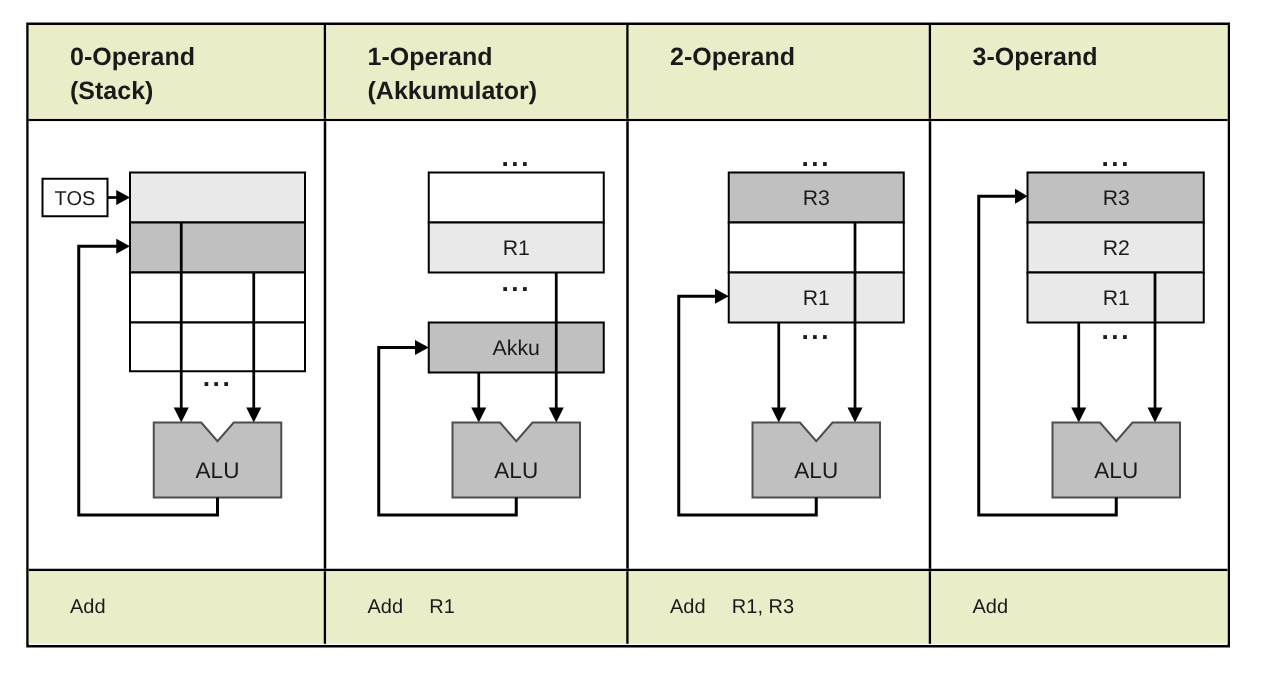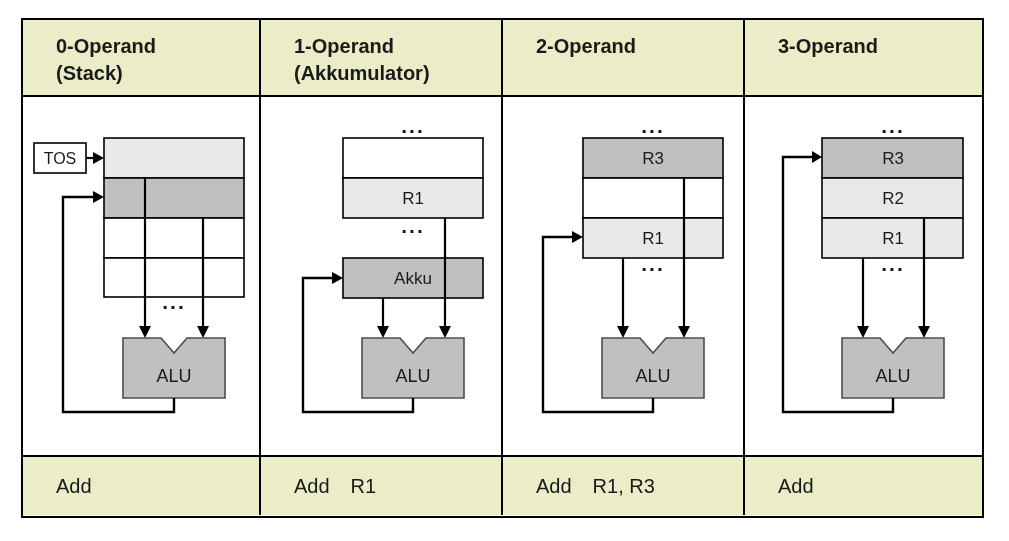--- a/index.html
+++ b/index.html
@@ -13,21 +13,21 @@
   }
   .row{display:flex;width:100%;box-sizing:border-box;}
   .row.header{height:77px;border-bottom:2px solid #000;}
   .row.body{height:360px;border-bottom:2px solid #000;background:#fff;}
   .row.footer{height:58px;}
   .cell{box-sizing:border-box;border-right:2px solid #000;}
   .cell:last-child{border-right:none;}
   .c0{flex:0 0 238px;} .c1{flex:0 0 242px;} .c2{flex:0 0 242px;} .c3{flex:1 1 auto;}
   .hcell{background:#ebedc8;padding:13px 0 0 33px;}
   .htitle,.hsub{font-size:20px;font-weight:bold;line-height:27px;color:#1a1a1a;}
-  .fcell{background:#ebedc8;display:flex;align-items:center;padding-left:33px;font-size:20px;}
+  .fcell{background:#ebedc8;display:flex;align-items:center;padding-left:33px;font-size:16px;}
   .operands{margin-left:21px;}
   .overlay{position:absolute;left:0;top:0;pointer-events:none;}
   .overlay text{font-family:"Liberation Sans", sans-serif;fill:#1a1a1a;}
   .cellLabel{font-size:17px;}
   .aluLabel{font-size:18px;}
   .dots{font-size:21px;font-weight:bold;letter-spacing:2px;}
   .tosLabel{font-size:16px;}
 </style>
 </head>
 <body>

